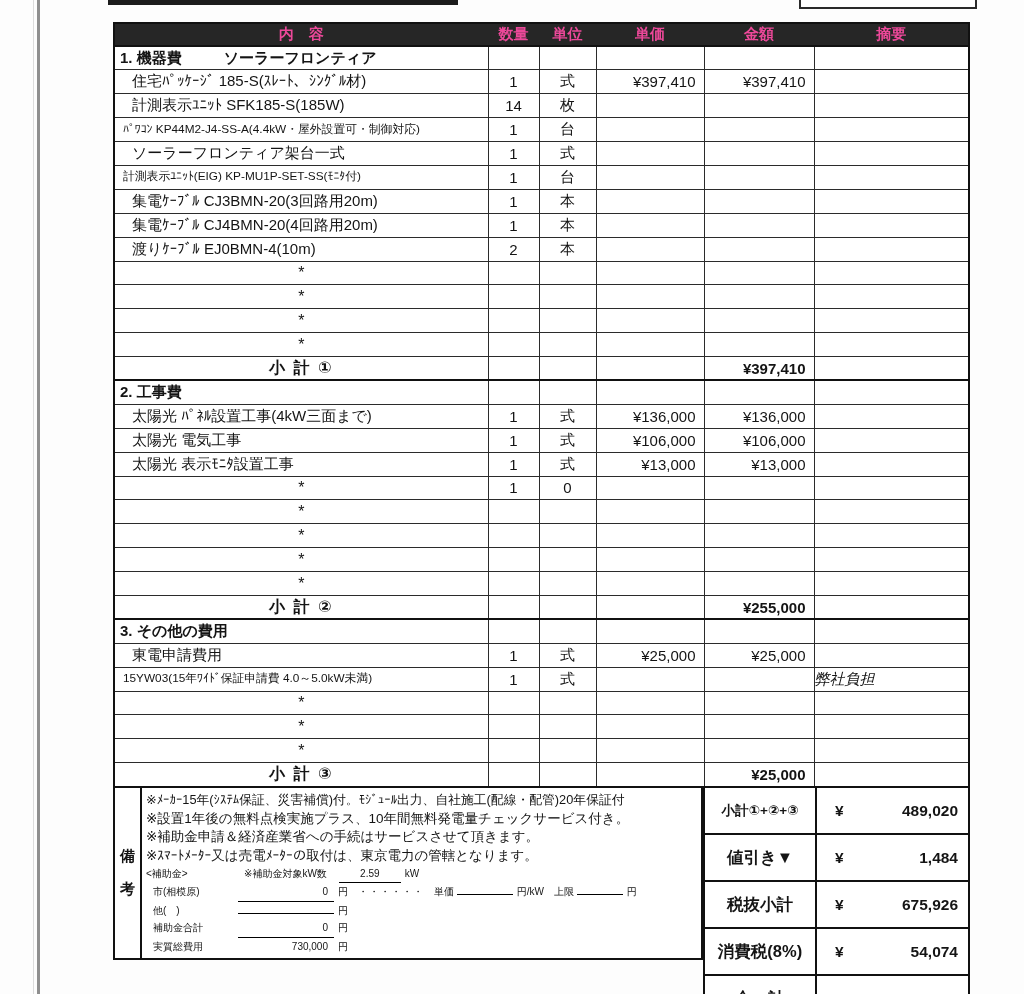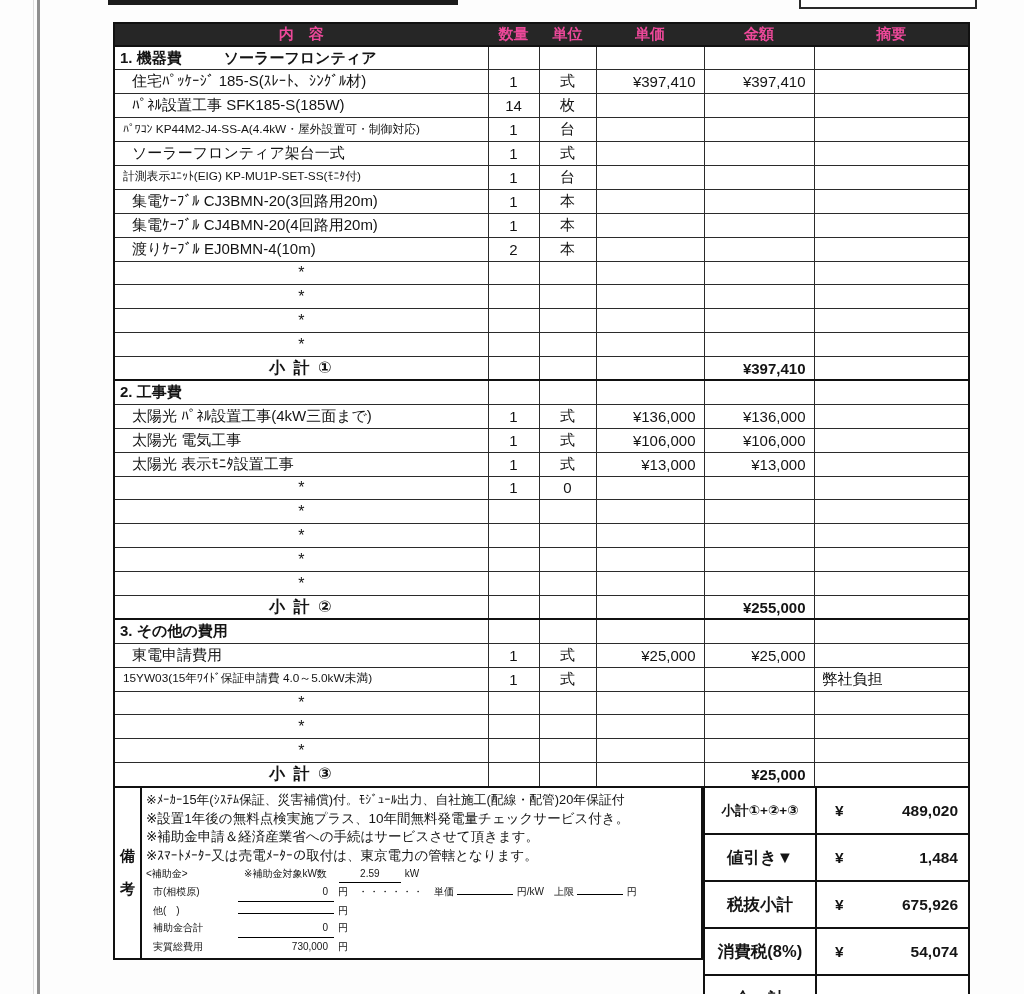--- a/index.html
+++ b/index.html
@@ -32,21 +32,21 @@
   tr.r-section td { border-top:2px solid #111; }
   .sec-title { font-weight:bold; padding-left:5px; }
   .sec-extra { font-weight:bold; margin-left:42px; }
   tr.r-item .c-name { padding-left:17px; }
   tr.sm .c-name { font-size:11.8px; padding-left:8px; }
   tr.r-star .c-name { text-align:center; font-size:16px; }
   tr.r-subtotal .c-name { text-align:center; font-weight:bold; font-size:16px; letter-spacing:2px; }
   tr.r-subtotal .c-amount { font-weight:bold; }
   .c-qty, .c-unit { text-align:center; }
   .c-price, .c-amount { text-align:right; padding-right:8px; font-size:14.5px; }
-  .c-note { padding-left:8px; font-size:14.5px; }
+  .c-note { font-size:14.5px;font-style:italic; }
 
   
   .remarks { position:absolute; left:113px; top:786px; width:590px; height:174px;
     border:2px solid #111; background:#fff; z-index:1; }
   .rem-label { position:absolute; left:0; top:0; width:27px; height:100%;
     border-right:2px solid #111; display:flex; flex-direction:column;
     align-items:center; justify-content:center; gap:14px; font-size:15px; font-weight:bold; }
   .rem-content { position:absolute; left:31px; top:3px; width:556px; font-size:13.5px; line-height:18.5px; }
   .note-line { white-space:nowrap; overflow:visible; }
   .subsidy { font-size:10px; line-height:17.4px; }
@@ -112,21 +112,21 @@
         </tr>
         <tr class="r-item">
           <td class="c-name">住宅ﾊﾟｯｹｰｼﾞ 185-S(ｽﾚｰﾄ、ｼﾝｸﾞﾙ材)</td>
           <td class="c-qty">1</td>
           <td class="c-unit">式</td>
           <td class="c-price">¥397,410</td>
           <td class="c-amount">¥397,410</td>
           <td class="c-note"></td>
         </tr>
         <tr class="r-item">
-          <td class="c-name">ﾊﾟﾈﾙ設置工事 SFK185-S(185W)</td>
+          <td class="c-name">計測表示ﾕﾆｯﾄ SFK185-S(185W)</td>
           <td class="c-qty">14</td>
           <td class="c-unit">枚</td>
           <td class="c-price"></td>
           <td class="c-amount"></td>
           <td class="c-note"></td>
         </tr>
         <tr class="r-item sm">
           <td class="c-name">ﾊﾟﾜｺﾝ KP44M2-J4-SS-A(4.4kW・屋外設置可・制御対応)</td>
           <td class="c-qty">1</td>
           <td class="c-unit">台</td>

